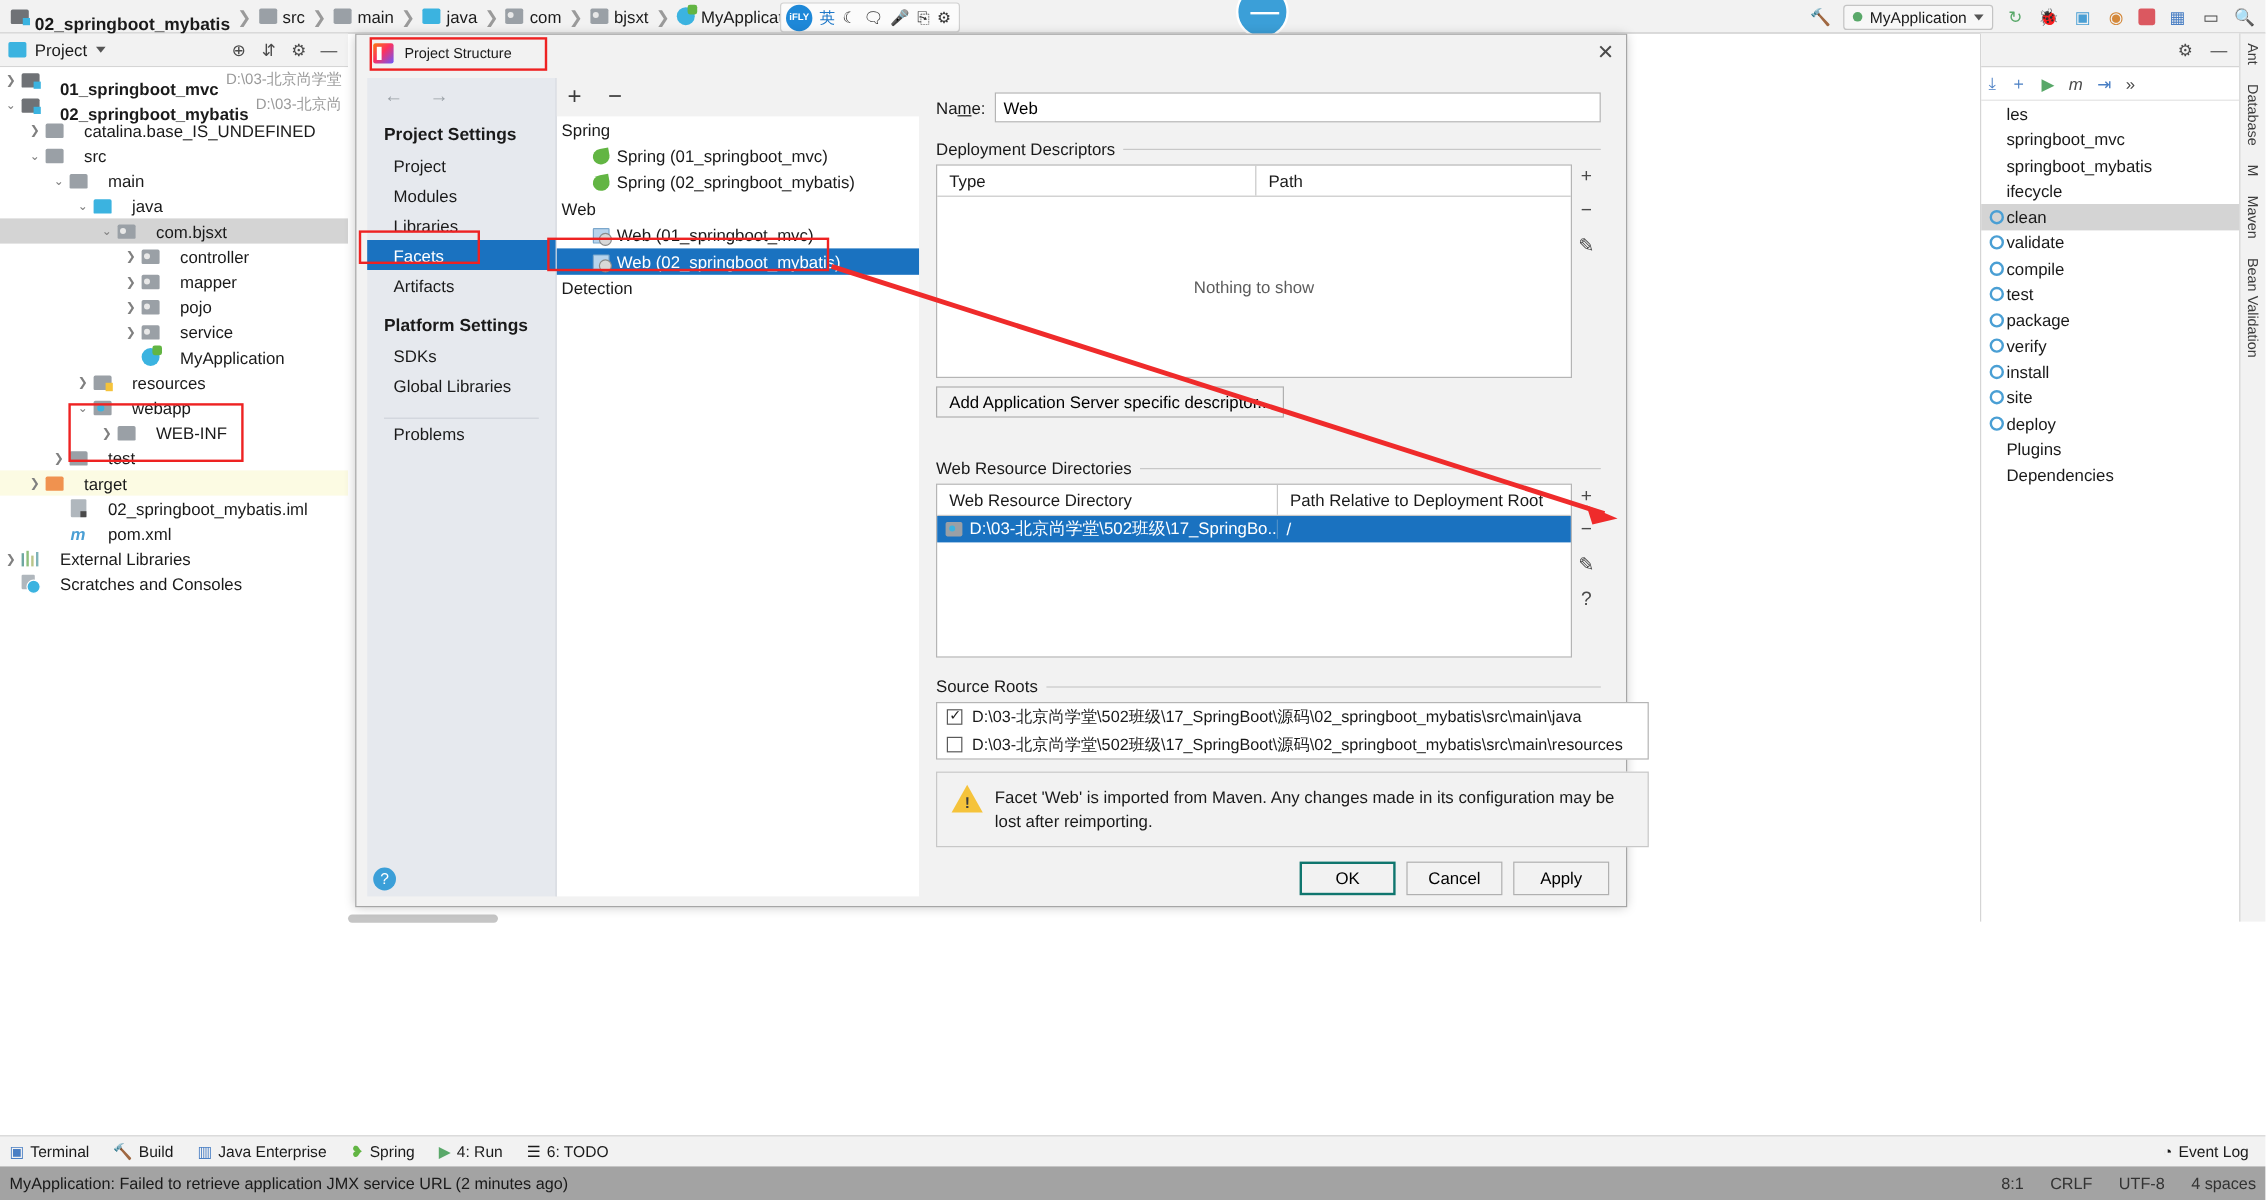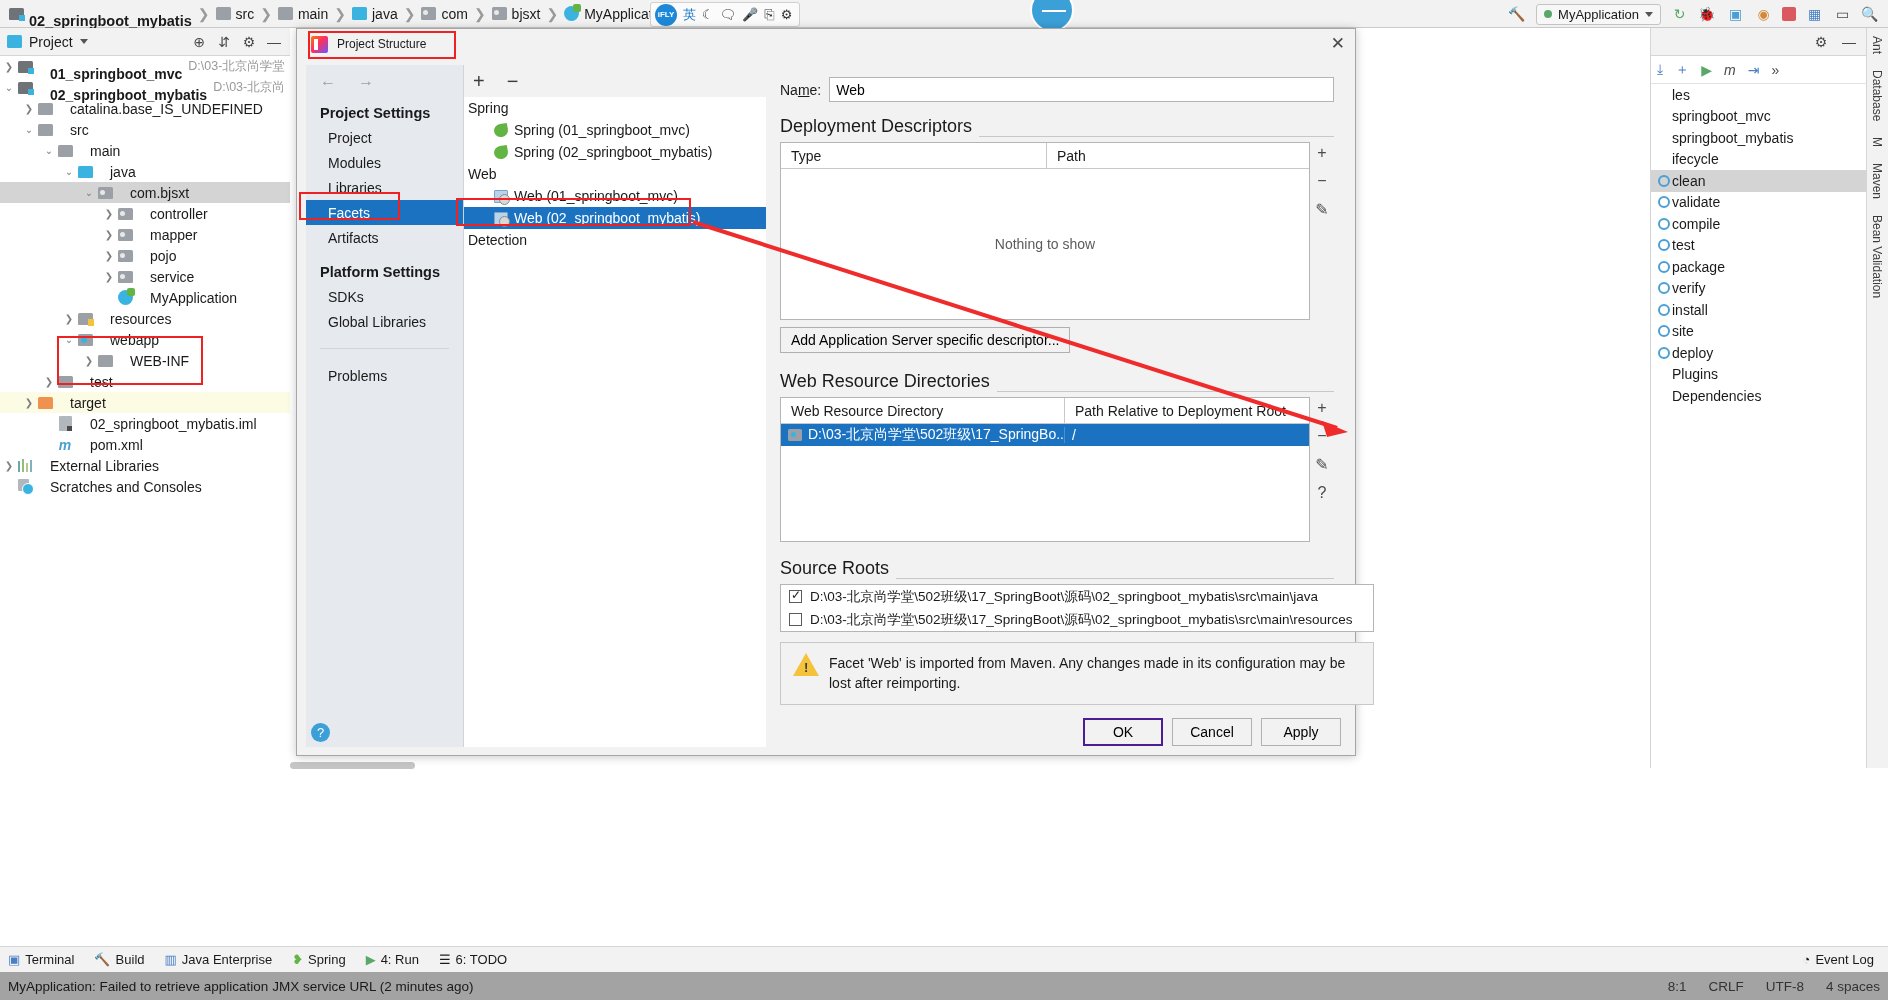--- a/index.html
+++ b/index.html
@@ -131,21 +131,21 @@
   .leaf { width:14px; height:13px; background:#62b543; border-radius:50% 0 50% 50%; transform:rotate(-10deg); }
   .webico { width:14px; height:13px; background:#b8d4ec; border:1px solid #7ba7cc; border-radius:1px; position:relative; }
   .webico::after { content:""; position:absolute; right:-3px; bottom:-3px; width:9px; height:9px; border-radius:50%; background:#d8d8d8; border:1px solid #8a8a8a; }
 
   #detail { left:469px; top:36px; width:582px; height:682px; background:#f2f2f2; padding:12px 14px 0 14px; }
   .nameline { display:flex; align-items:center; gap:8px; margin-bottom:14px; }
   .nameline label { font-size:14px; }
   .nameline .u { text-decoration:underline; }
   #nameinput { flex:1; height:25px; border:1px solid #b5b5b5; background:#fff; font-size:14px; padding:0 6px; font-family:"Liberation Sans", sans-serif; }
 
-  .grouplab { display:flex; align-items:flex-end; gap:7px; font-size:18px; margin-bottom:5px; }
+  .grouplab { display:flex; align-items:center; gap:7px; font-size:14px; margin-bottom:5px; }
   .grouplab .line { flex:1; height:1px; background:#c8c8c8; }
 
   .tablebox { background:#fff; border:1px solid #b5b5b5; }
   .thead { display:flex; height:26px; border-bottom:1px solid #c8c8c8; }
   .th { font-size:14px; display:flex; align-items:center; padding-left:10px; }
   .th + .th { border-left:1px solid #c8c8c8; }
   .emptyrow { height:150px; display:flex; align-items:center; justify-content:center; color:#5c5c5c; font-size:14px; }
   .sidebtns { width:24px; display:flex; flex-direction:column; align-items:center; padding-top:2px; gap:10px; color:#4a4a4a; font-size:16px; }
 
   .btn { height:26px; border:1px solid #b0b0b0; background:#f2f2f2; font-size:14px; padding:0 10px; display:inline-flex; align-items:center; }
@@ -161,21 +161,21 @@
   #warnbox { margin-top:10px; border:1px solid #c8c8c8; background:#f2f2f2; display:flex; gap:10px; padding:10px 12px; }
   #warnicon { width:26px; height:23px; flex:none; position:relative; }
   #warnicon .tri { width:0;height:0;border-left:13px solid transparent;border-right:13px solid transparent;border-bottom:23px solid #f5c33b; }
   #warnicon .ex { position:absolute; left:11px; top:7px; font-size:13px; font-weight:bold; color:#3b3b3b; }
   #warntext { font-size:14px; line-height:1.45; }
 
   #dlgfoot { position:absolute; left:0; bottom:0; width:100%; height:46px; display:flex; align-items:center; padding:0 14px; }
   #helpbtn { width:19px; height:19px; border-radius:50%; background:#3b9fd8; color:#fff; font-size:13px; display:flex; align-items:center; justify-content:center; }
   #dlgfoot .sp { flex:1; }
   .dbtn { height:28px; min-width:80px; border:1px solid #b0b0b0; background:#f2f2f2; font-size:14px; display:inline-flex; align-items:center; justify-content:center; margin-left:9px; }
-  .dbtn.def { border:2px solid #4c1d95;margin-left:41px; }
+  .dbtn.def { border:2px solid #0f766e;margin-left:41px; }
 
   
   #arrowsvg { left:0; top:0; width:1888px; height:1000px; pointer-events:none; }
 </style>
 </head>
 <body>
 
 <div class="abs" id="topbar">
   <div style="width:6px"></div>
   <div class="crumb">
@@ -538,21 +538,21 @@
     <div class="navsection">Project Settings</div>
     <div class="navitem">Project</div>
     <div class="navitem">Modules</div>
     <div class="navitem">Libraries</div>
     <div class="navitem sel">Facets</div>
     <div class="navitem">Artifacts</div>
     <div class="navsection" style="padding-top:14px">Platform Settings</div>
     <div class="navitem">SDKs</div>
     <div class="navitem">Global Libraries</div>
     <div style="height:1px;background:#cfd3da;margin:14px 14px 0 14px"></div>
-    <div class="navitem" style="margin-top:14px">Problems</div>
+    <div class="navitem" style="">Problems</div>
   </div>
 
   <div class="abs" id="facetcol">
     <div id="facettb">
       <span>+</span>
       <span>−</span>
     </div>
     <div class="fgroup">Spring</div>
     <div class="fitem">
       <span class="leaf"></span>
@@ -595,21 +595,21 @@
       <div class="sidebtns">
         <span>+</span>
         <span>−</span>
         <span>✎</span>
       </div>
     </div>
     <div style="margin-top:7px">
       <button class="btn">Add Application Server specific descriptor...</button>
     </div>
 
-    <div class="grouplab" style="margin-top:18px">
+    <div class="grouplab" style="margin-top:34px">
       <span>Web Resource Directories</span>
       <span class="line"></span>
     </div>
     <div style="display:flex">
       <div class="tablebox" style="flex:1; height:145px">
         <div class="thead">
           <div class="th" style="width:283px">Web Resource Directory</div>
           <div class="th" style="flex:1">Path Relative to Deployment Root</div>
         </div>
         <div class="trow">

